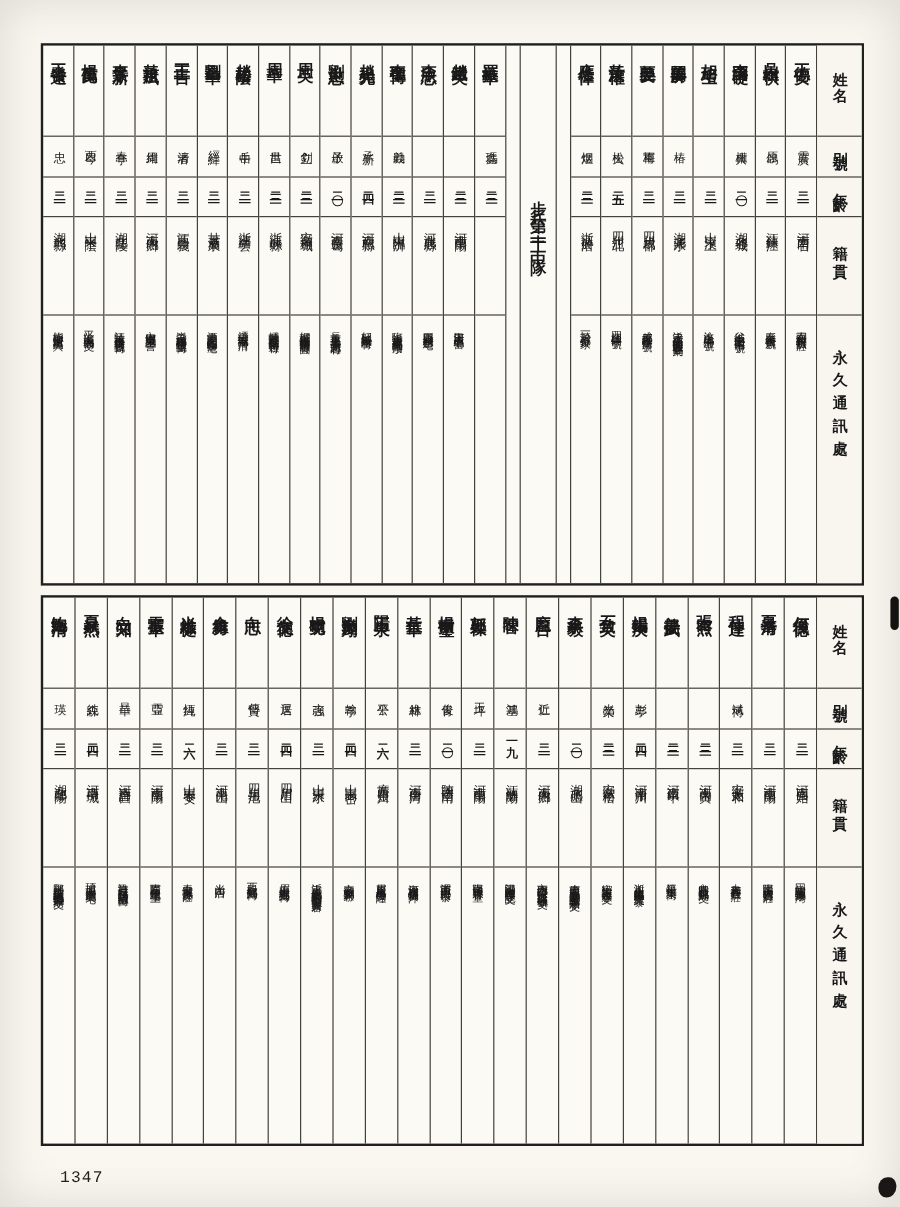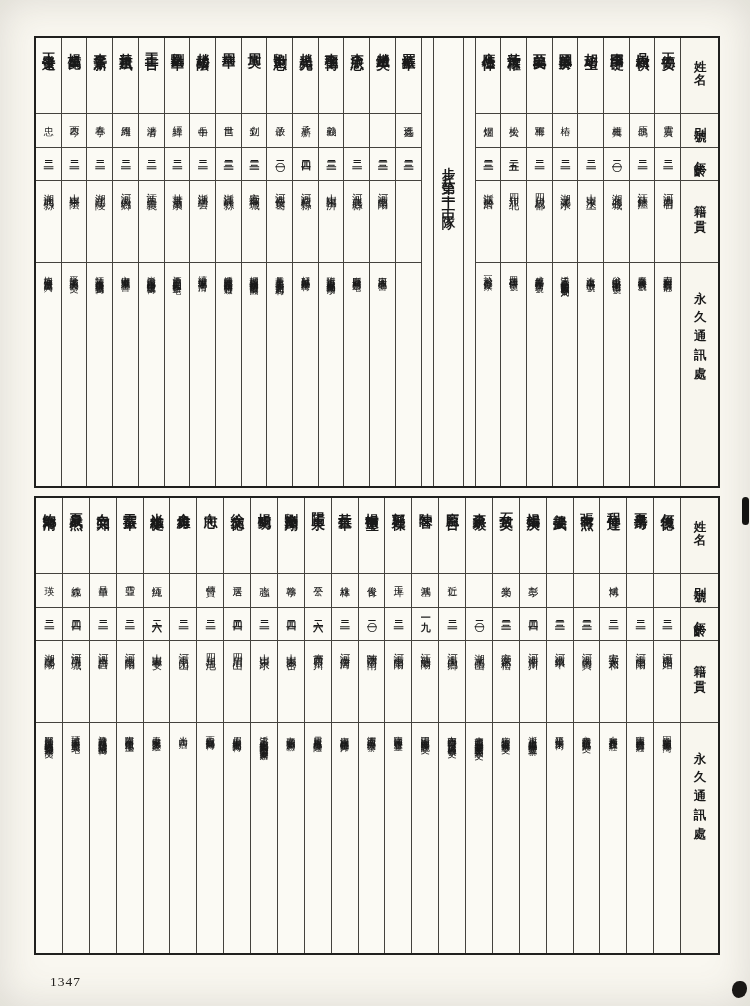--- a/index.html
+++ b/index.html
@@ -56,21 +56,21 @@
   }
   .hdr{font-weight:700;font-size:12.5px;}
   .hdr-name{height:76px;letter-spacing:13px;padding-top:12px;}
   .hdr-alias{height:34px;letter-spacing:3px;padding-top:3px;}
   .hdr-age{height:33px;letter-spacing:3px;padding-top:3px;}
   .hdr-origin{height:82px;letter-spacing:15px;padding-top:14px;}
   .hdr-addr{flex:1 1 auto;border-bottom:none;letter-spacing:19px;padding-top:18px;}
   .page-number{
     position:absolute;left:50px;bottom:16px;
     font-size:13.5px;letter-spacing:1px;color:#23211e;
-    font-family:Liberation Serif, serif;
+    font-family:Liberation Mono, monospace;
     text-align:center;
   }
   .smudge-a{position:absolute;right:1px;top:497px;width:7px;height:28px;background:#141311;border-radius:4px;}
   .smudge-b{position:absolute;right:3px;bottom:8px;width:15px;height:17px;background:#1a1816;border-radius:55% 45% 60% 50%;}
 </style>
 </head>
 <body>
 
 <div class="page">
 

